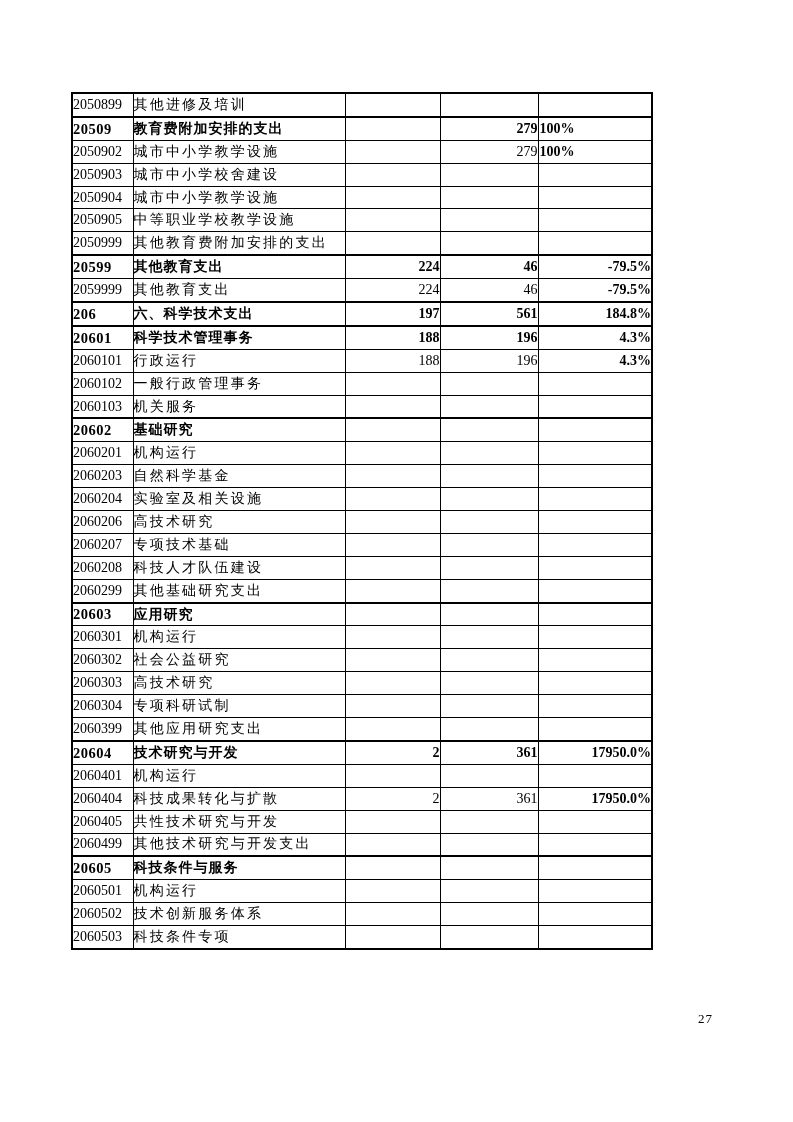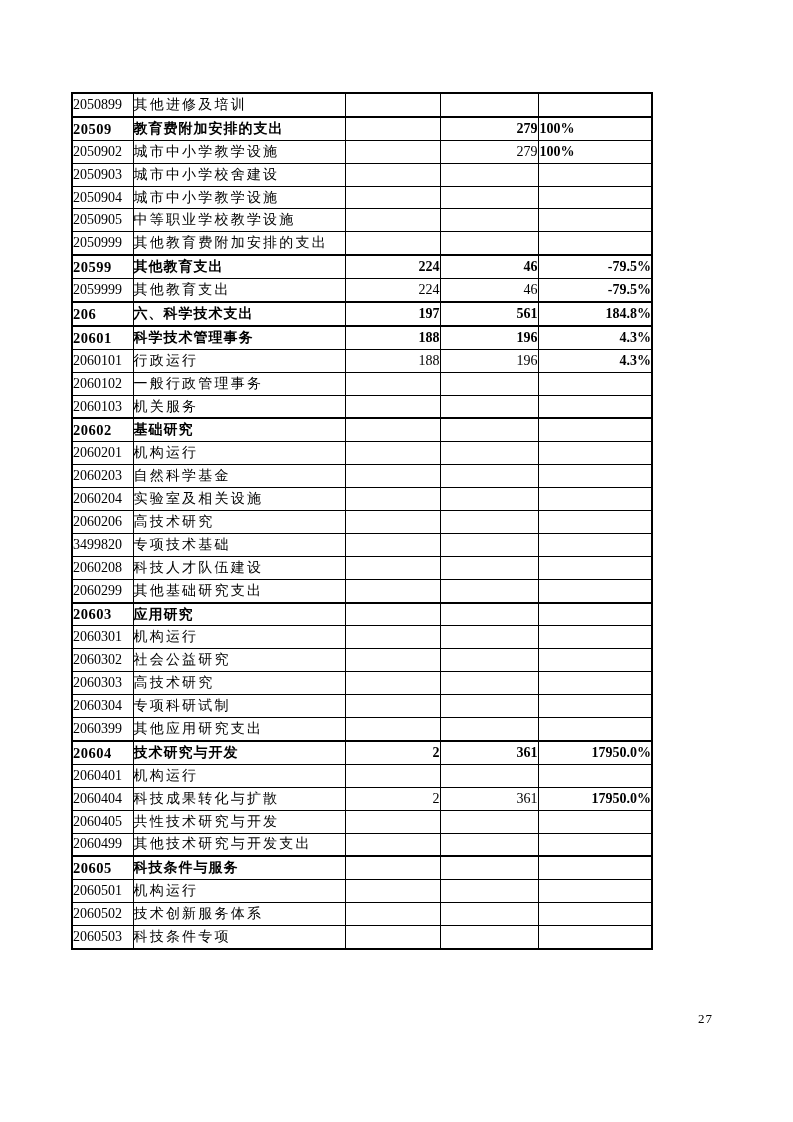--- a/index.html
+++ b/index.html
@@ -218,21 +218,21 @@
           <td class="pct"></td>
         </tr>
         <tr>
           <td class="code">2060206</td>
           <td class="name">高技术研究</td>
           <td class="num"></td>
           <td class="num"></td>
           <td class="pct"></td>
         </tr>
         <tr>
-          <td class="code">3499820</td>
+          <td class="code">2060207</td>
           <td class="name">专项技术基础</td>
           <td class="num"></td>
           <td class="num"></td>
           <td class="pct"></td>
         </tr>
         <tr>
           <td class="code">2060208</td>
           <td class="name">科技人才队伍建设</td>
           <td class="num"></td>
           <td class="num"></td>

